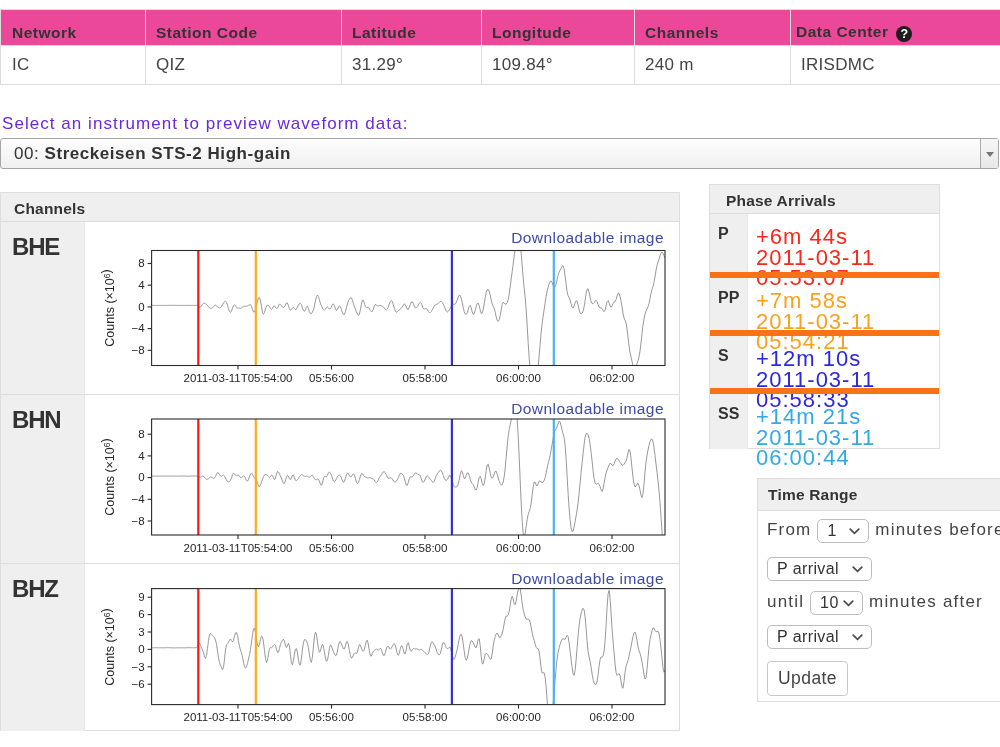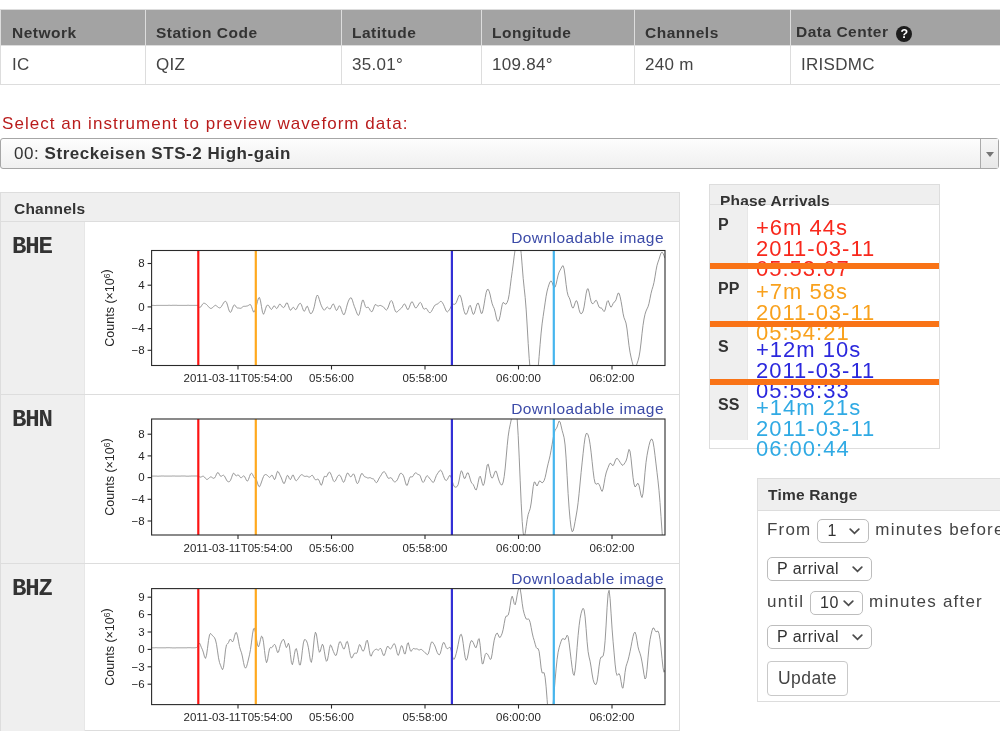--- a/index.html
+++ b/index.html
@@ -1,49 +1,49 @@
 <!DOCTYPE html>
 <html><head><meta charset="utf-8"><style>
 * { margin:0; padding:0; box-sizing:border-box; }
 body { width:1000px; height:747px; position:relative; background:#fff;
   font-family:"Liberation Sans", sans-serif; color:#444; overflow:hidden; }
 #stn { position:absolute; top:9px; left:0; width:1000px; border-collapse:collapse; table-layout:fixed; }
 #stn th, #stn td { border:1px solid #ddd; text-align:left; padding:0 10px; }
-#stn th { background:#a3a3a3; color:#333; font-size:15.5px; height:36px; letter-spacing:0.5px; padding-top:10px; }
+#stn th { background:#ec4899; color:#333; font-size:15.5px; height:36px; letter-spacing:0.5px; padding-top:10px; }
 #stn td { font-size:17px; color:#444; height:39px; letter-spacing:0.3px; }
 #stn th:first-child, #stn td:first-child { padding-left:11px; }
 #stn th:last-child { padding-left:5px; }
 .qm { display:inline-block; width:16px; height:16px; border-radius:50%; background:#1d1d1d;
   color:#fff; font-size:12.5px; font-weight:bold; text-align:center; line-height:16px;
   vertical-align:-1px; margin-left:3px; letter-spacing:0; }
-.sel-label { position:absolute; top:114px; left:2px; font-size:17px; color:#b91c1c; letter-spacing:1.05px; }
+.sel-label { position:absolute; top:114px; left:2px; font-size:17px; color:#6d28d9; letter-spacing:1.05px; }
 .bigselect { position:absolute; top:138px; left:0; width:999px; height:31px;
   border:1px solid #a6a6a6; border-radius:3px;
   background:linear-gradient(#fdfdfd,#f0f0f0); }
 .bigselect .txt { position:absolute; left:13px; top:0; line-height:29px; font-size:17px;
   color:#333; letter-spacing:0.55px; }
 .arrowbox { position:absolute; right:0; top:0; bottom:0; width:18px; border-left:1px solid #aaa;
   background:linear-gradient(#f6f6f6,#e8e8e8); }
 .arrowbox .tri { position:absolute; left:5px; top:13px; width:0; height:0;
   border:4px solid transparent; border-top:5px solid #757575; border-bottom:none; }
 .panel { position:absolute; border:1px solid #ddd; background:#fff; }
 .phead { background:#efefef; color:#333; font-weight:bold; font-size:15.5px;
   border-bottom:1px solid #ddd; letter-spacing:0.2px; }
 #channels { left:0; top:192px; width:680px; height:539px; }
 #channels .phead { height:29px; line-height:32px; padding-left:13px; }
 .chrow { position:relative; }
 .chrow + .chrow { border-top:1px solid #ddd; }
 .chlabel { position:absolute; left:0; top:0; bottom:0; width:84px; background:#efefef;
   border-right:1px solid #e7e7e7; }
 .chlabel span { position:absolute; left:11px; top:11px; font-size:24px; font-weight:bold;
-  color:#333; letter-spacing:-1.2px;font-family:Liberation Mono, monospace; }
+  color:#333; letter-spacing:-1.2px; }
 .chrow svg { position:absolute; left:84px; top:0; }
 .dlink { position:absolute; right:15px; font-size:15.5px; color:#3c4ba8; letter-spacing:0.45px; }
 #phase { left:709px; top:184px; width:231px; height:265px; }
-#phase .phead { height:20px; line-height:32px; padding-left:10px; }
+#phase .phead { height:29px; line-height:32px; padding-left:16px; }
 .prow { position:relative; }
 .prow + .prow { border-top:6px solid #f97316; }
 .plab { position:absolute; left:0; top:0; bottom:0; width:38px; background:#efefef;
   border-right:1px solid #e7e7e7; }
 .plab span { position:absolute; left:8px; top:11px; font-weight:bold; font-size:16px; color:#333; }
 .pbody { position:absolute; left:46px; top:13px; font-size:22px; line-height:20.5px; letter-spacing:1.0px; }
 #timerange { left:709px; top:478px; width:258px; height:224px;margin-left:48px; }
 #timerange .phead { height:32px; line-height:31px; padding-left:10px; }
 .trline { position:absolute; left:9px; font-size:17px; color:#444; letter-spacing:1.2px; white-space:nowrap; }
 .fsel { display:inline-block; position:relative; height:24px; border:1px solid #bdbdbd;
@@ -69,21 +69,21 @@
         <th>Network</th>
         <th>Station Code</th>
         <th>Latitude</th>
         <th>Longitude</th>
         <th>Channels</th>
         <th>Data Center <span class="qm">?</span></th>
       </tr>
 <tr>
         <td>IC</td>
         <td>QIZ</td>
-        <td>35.01°</td>
+        <td>31.29°</td>
         <td>109.84°</td>
         <td>240 m</td>
         <td>IRISDMC</td>
       </tr>
 </tbody>
   </table>
 <div class="sel-label">Select an instrument to preview waveform data:</div>
 <div class="bigselect">
     <span class="txt">00: <b>Streckeisen STS-2 High-gain</b></span>
     <div class="arrowbox">

